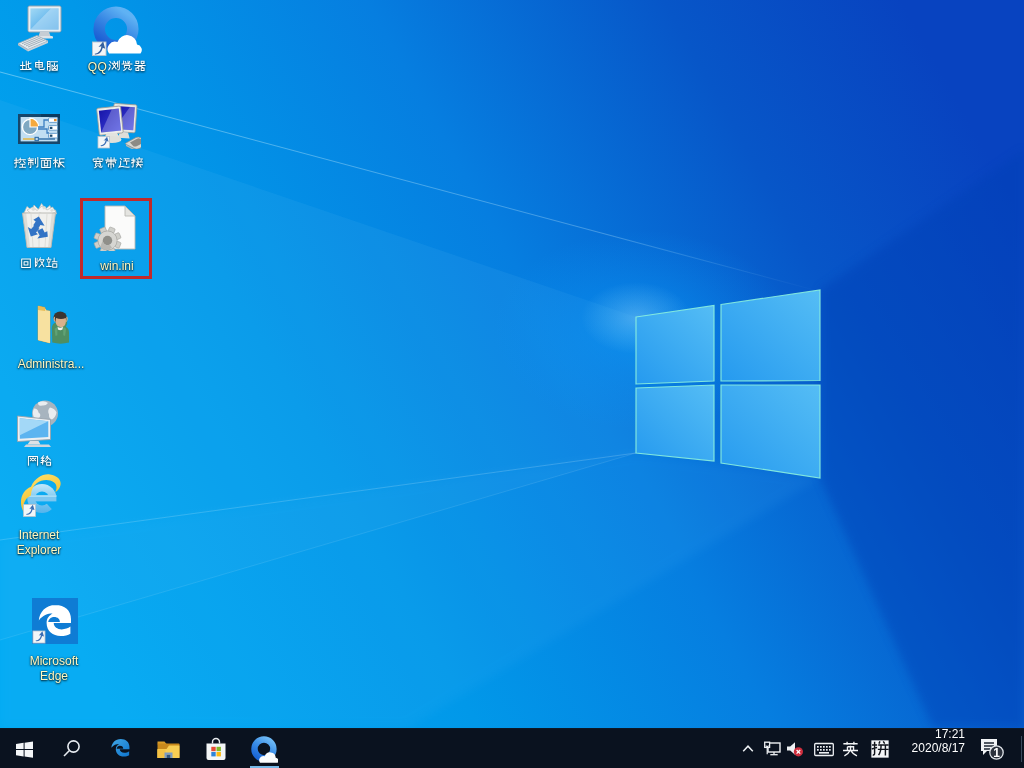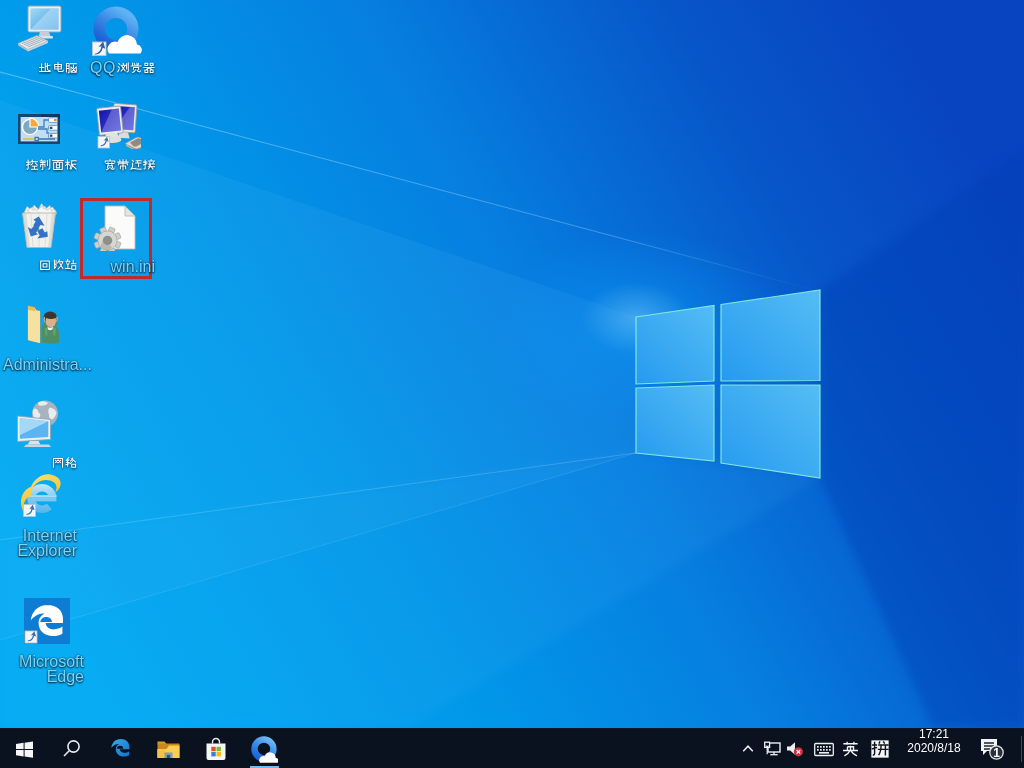--- a/index.html
+++ b/index.html
@@ -1,27 +1,27 @@
 <!DOCTYPE html>
 <html><head>
 <meta charset="utf-8">
 <style>
   html,body{margin:0;padding:0;width:1024px;height:768px;overflow:hidden;background:#000}
   body{font-family:"Liberation Sans",sans-serif;position:relative}
   #wall{position:absolute;left:0;top:0;width:1024px;height:728px}
-  .ico{position:absolute;width:76px;text-align:right;color:#7dd3fc;font-size:16px}
+  .ico{position:absolute;width:76px;text-align:center;color:#fef9c3;font-size:12px}
   .g48{height:48px;display:flex;align-items:flex-end;justify-content:center}
   .lbl{margin-top:8px;line-height:15px;text-shadow:0 1px 2px rgba(0,0,0,.85),0 0 2px rgba(0,0,0,.6);letter-spacing:0}
   .cj{display:inline-block;vertical-align:-1px;margin:0 0.5px;filter:drop-shadow(0 1px 1px rgba(0,0,0,.8))}
   .cj path{stroke:#fff;stroke-width:8.5;fill:none;stroke-linecap:round}
   #redbox{position:absolute;left:80px;top:198px;width:66px;height:75px;border:3px solid #c12a2a}
   #bar{position:absolute;left:0;top:728px;width:1024px;height:40px;background:#0a121f;border-top:1px solid #0d1826;box-sizing:border-box}
   .tbtn{position:absolute;top:0;width:48px;height:40px;display:flex;align-items:center;justify-content:center}
   .tray{position:absolute;top:0;height:40px;display:flex;align-items:center;justify-content:center}
-  #clock{position:absolute;left:903px;width:62px;top:0;height:24px;color:#fff;font-size:12px;text-align:center;line-height:14px;display:flex;flex-direction:column;justify-content:center}
+  #clock{position:absolute;left:903px;width:62px;top:0;height:24px;color:#fff;font-size:12px;text-align:right;line-height:14px;display:flex;flex-direction:column;justify-content:center}
 </style>
 </head>
 <body>
 <svg id="wall" viewBox="0 0 1024 728" preserveAspectRatio="none">
   <defs>
     <linearGradient id="bg" x1="0" y1="0.7" x2="1" y2="0.3">
       <stop offset="0" stop-color="#00abf3"></stop>
       <stop offset="0.3" stop-color="#0198e9"></stop>
       <stop offset="0.55" stop-color="#067ee0"></stop>
       <stop offset="0.8" stop-color="#0756c8"></stop>
@@ -271,21 +271,21 @@
       <rect x="-3" y="-13.6" width="6" height="5" rx="1" transform="rotate(337)"></rect>
     </g>
     <circle r="9.6" fill="#d6d6d2" stroke="#a5a5a0" stroke-width="0.7"></circle>
     <circle r="4.7" fill="#8f8f8a"></circle>
     <path d="M-4.7,0 a4.7,4.7 0 0 0 7,4.1 l2.2,3.2 a9.6,9.6 0 0 1 -12,-0.5 z" fill="#b5b5b0" opacity="0.9"></path>
   </g>
 </svg>
     </div>
   <div class="lbl">win.ini</div>
 </div>
-<div class="ico" style="left:3px;top:301px">
+<div class="ico" style="left:13px;top:301px">
   <div class="g48">
       <svg width="48" height="48" viewBox="0 0 48 48" id="i-adm">
 
   <path d="M11,6 h6 l2,3 h0 v0 l0,0" fill="none"></path>
   <path d="M11,5 l7,1.5 0,3 5,0.5 0,32 -12,-3 z" fill="#e8bd59"></path>
   <path d="M11,5 l7,1.5 0,3 5,0.5 0,32 -12,-3 z" fill="none" stroke="#c79a3a" stroke-width="0.7"></path>
   <path d="M11,5 l0,34 12,3 0,-10 -4,-24 z" fill="#efcf7d"></path>
   <path d="M11,39 l12,3 0,-32 -12,-2 z" fill="#f7e1a0"></path>
   <path d="M11,5 l7,1.5 0,3.5 -7,-1 z" fill="#e8bd59"></path>
 
@@ -357,21 +357,21 @@
   <path d="M12.8,23.2 h28.6 v1.8 h-28.6 z" fill="#a6ddf6"></path>
 
   <path d="M11,43.5 C2,32.5 6,18.5 16,14.8 C20,5.8 28,1.5 35,2.5 C42.5,3.6 46.5,8 45.5,13 C44.9,16 43,18.8 40,20.3 C42.3,16.5 42,12.5 38.8,10.3 C34,6.9 26.5,7.6 22,11.1 C18,14.1 16.1,18.6 15.9,23.6 C8.5,27.2 6.5,35 11,43.5 Z" fill="url(#iesw)"></path>
 
   <rect x="8.5" y="32.5" width="12" height="12" fill="#f2f6f8" stroke="#b9c4cc" stroke-width="0.8"></rect>
   <path d="M11.2,42.1 q4.8,-0.9 5.2,-5.7 l-2.1,0.57 3.6,-4.2 1.6,5.3 -1.9,-0.68 q-1.4,5.7 -6.4,5.2 z" fill="#3a6db4"></path>
 </svg>
     </div>
   <div class="lbl">Internet<br>Explorer</div>
 </div>
-<div class="ico" style="left:8px;top:598px">
+<div class="ico" style="left:16px;top:598px">
   <div class="g48">
       <svg width="48" height="48" viewBox="0 0 48 48" id="i-edge">
   <rect x="2" y="0" width="46" height="46" fill="#0f7cd4"></rect>
   <path d="M25.5,7 c-9.8,0 -16.1,7.1 -16.7,15.5 c4,-5.2 8.6,-6.9 13.8,-6.9 c-3.4,2 -6,4.6 -6,9.4 c0,8 6.3,13 14,13 c4,0 7.5,-0.9 9.8,-2.3 l0,-7.1 c-2.3,1.7 -5.5,2.8 -8.6,2.8 c-4.6,0 -7.8,-2.3 -8.1,-6.3 l17.3,0 l0,-4 c0,-8.6 -6.3,-14.1 -15.5,-14.1 z M24,19 c4,0 5.8,2.3 5.9,5 l-11.7,0 c0.5,-2.7 2.7,-5 5.8,-5 z" fill="#ffffff"></path>
   <rect x="3" y="33" width="12" height="12" fill="#f2f6f8" stroke="#b9c4cc" stroke-width="0.8"></rect>
   <path d="M5.7,42.6 q4.8,-0.9 5.2,-5.7 l-2.1,0.57 3.6,-4.2 1.6,5.3 -1.9,-0.68 q-1.4,5.7 -6.4,5.2 z" fill="#3a6db4"></path>
 </svg>
     </div>
   <div class="lbl">Microsoft<br>Edge</div>
 </div>
@@ -493,21 +493,21 @@
     <svg width="18" height="18" viewBox="0 0 100 100">
       <rect x="2" y="2" width="96" height="96" fill="#f4f6f8"></rect>
       <g stroke="#10131a" stroke-width="8" fill="none">
         <path d="M20,10 V74 Q20,86 10,82 M6,28 H34 M4,50 Q19,45 34,42"></path>
         <path d="M50,8 L44,20 M68,8 L76,20 M40,28 H98 M38,52 H98 M56,28 Q56,66 42,84 M80,28 V86"></path>
       </g>
     </svg>
   </div>
   <div id="clock">
       <div>17:21</div>
-      <div>2020/8/18</div>
+      <div>2020/8/17</div>
     </div>
   <div class="tray" style="left:975px;width:34px" id="y-note">
     <svg width="26" height="24" viewBox="0 0 26 24">
       <path d="M2,2 h16 v12 h-10 l-4,4 v-4 h-2 z" fill="#f2f4f6"></path>
       <g stroke="#0d1625" stroke-width="1.4">
         <line x1="5" y1="6" x2="15" y2="6"></line>
           <line x1="5" y1="9" x2="15" y2="9"></line>
           <line x1="5" y1="12" x2="11" y2="12"></line>
       </g>
       <circle cx="17.5" cy="15.5" r="6.7" fill="#2b313c" stroke="#dfe3e8" stroke-width="1.3"></circle>

